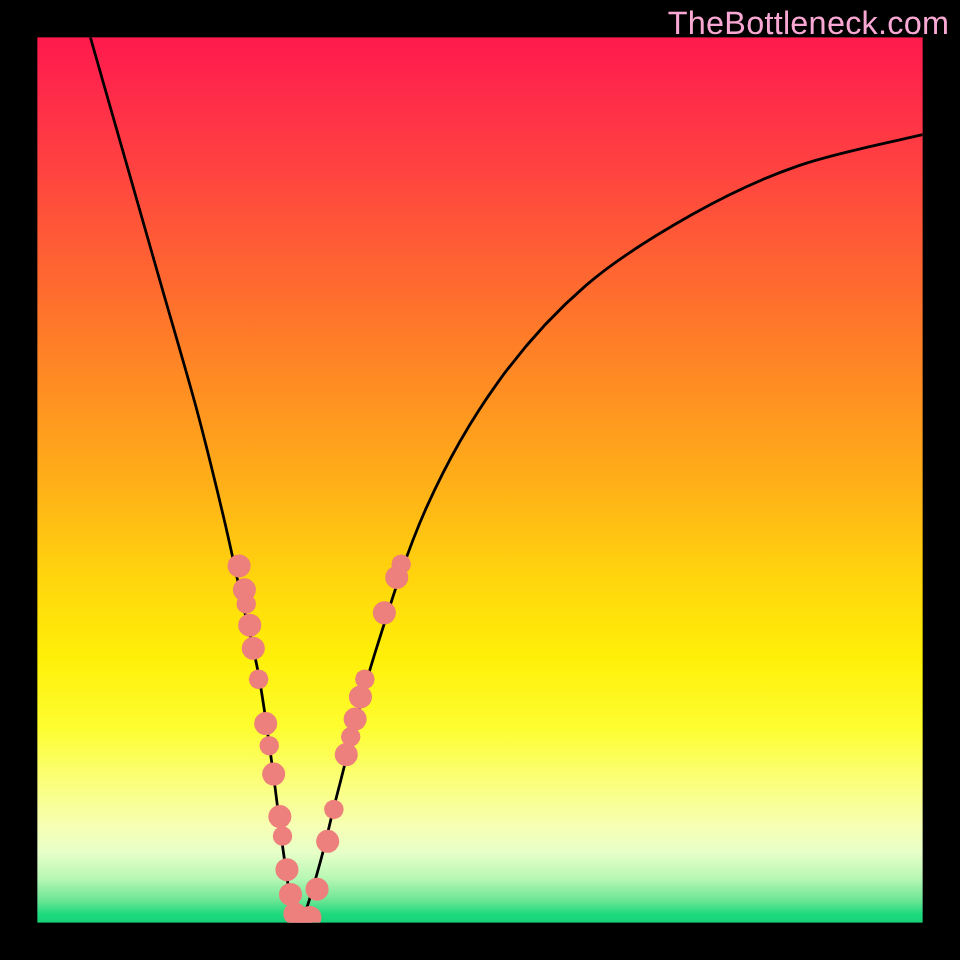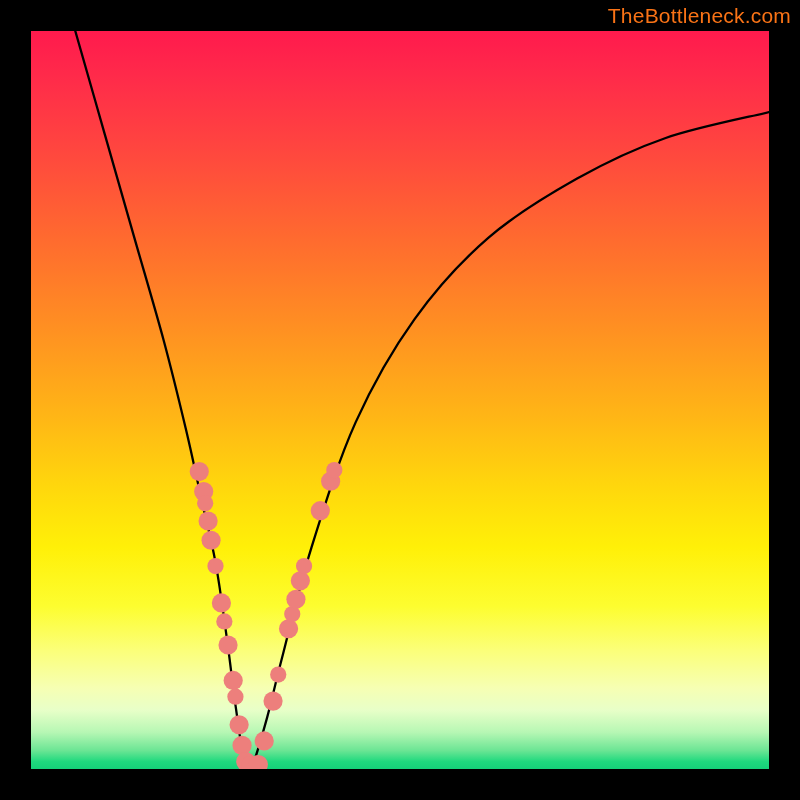--- a/index.html
+++ b/index.html
@@ -51,22 +51,22 @@
     );
   }
   svg.curve {
     position: absolute;
     inset: 0;
   }
   .watermark {
     position: absolute;
     top: 4px;
     right: 9px;
-    color: #f97316;
-    font-size: 21px;
+    color: #f9a8d4;
+    font-size: 27px;
     font-weight: 500;
     letter-spacing: 0.2px;
   }
 </style>
 </head>
 <body>
 
 <div class="frame">
   <div class="plot-area">
     <div class="gradient-bg"></div>

